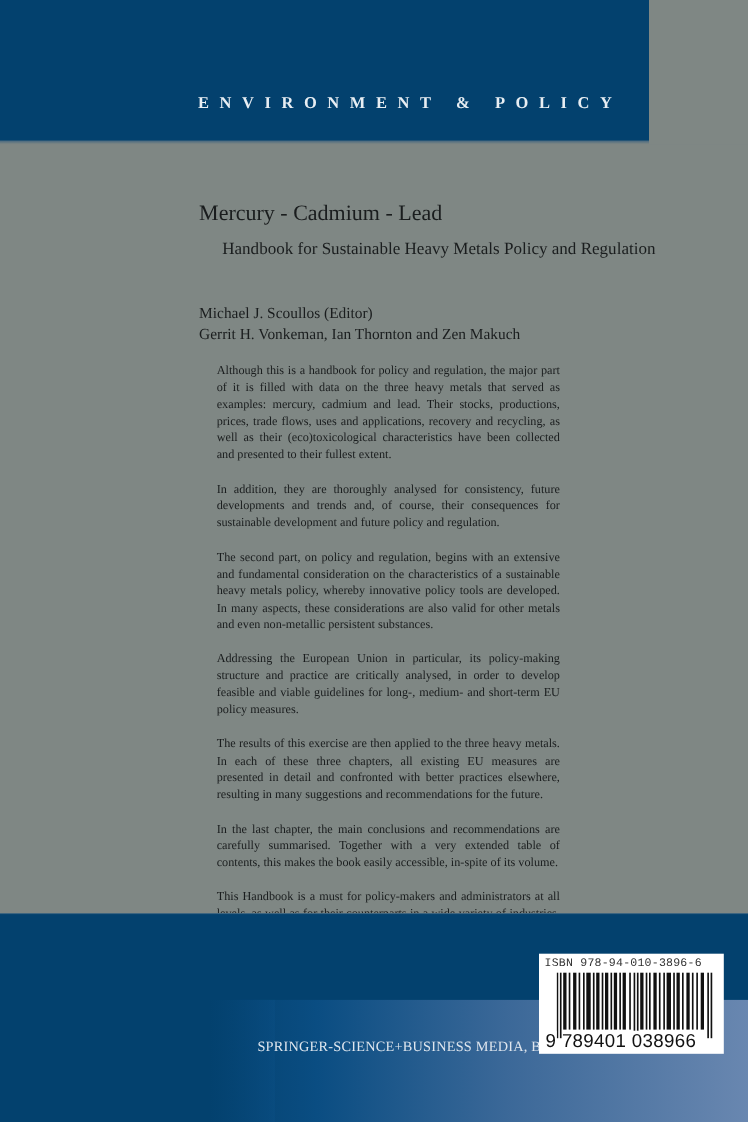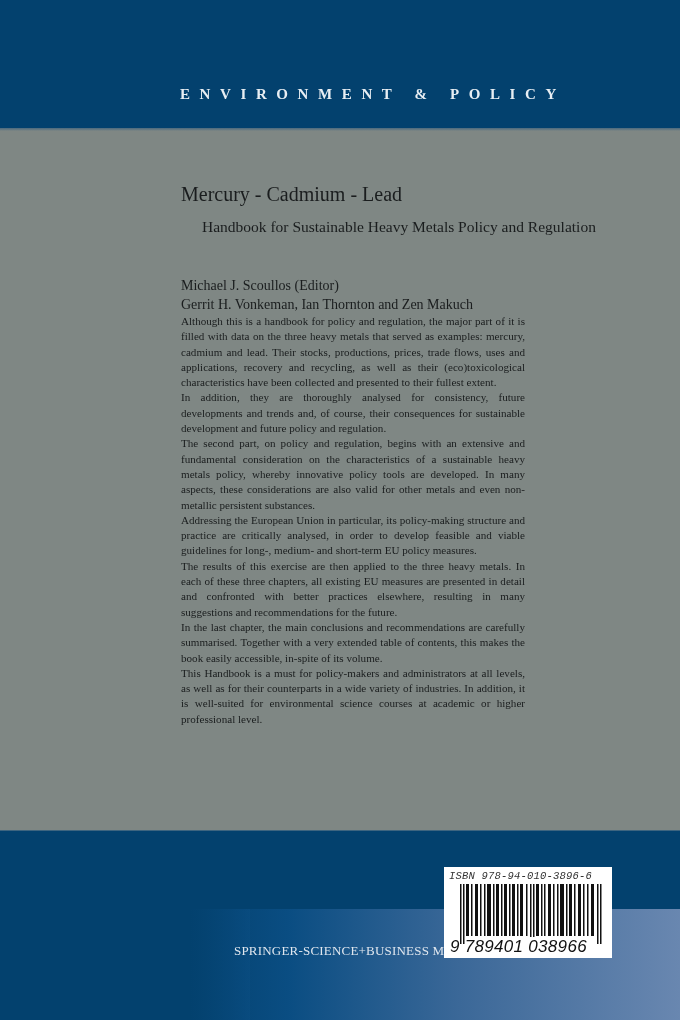--- a/index.html
+++ b/index.html
@@ -1,30 +1,30 @@
 <!DOCTYPE html>
 <html><head>
 <meta charset="utf-8">
 <style>
   html, body { margin: 0; padding: 0; }
   body { width: 680px; height: 1020px; position: relative; overflow: hidden; background: #7f8784; font-family: "Liberation Serif", "DejaVu Serif", serif; }
-  .top-band { position: absolute; left: 0; top: 0; width: 680px; height: 128px; background: #03416e; }
+  .top-band { position: absolute; left: 0; top: 0; width: 590px; height: 128px; background: #03416e; }
   .top-band::after { content: ""; position: absolute; left: 0; right: 0; bottom: -3px; height: 3px; background: linear-gradient(#4a6a80, #7f8784); }
   .series { position: absolute; left: 180px; top: 86px; color: #e8eef3; font-size: 15px; letter-spacing: 9.6px; font-weight: bold; white-space: nowrap; }
   .gray { position: absolute; left: 0; top: 131px; width: 680px; height: 699px; background: #7f8784; }
   .title { position: absolute; left: 181px; top: 183px; font-size: 20px; color: #1a1d1e; white-space: nowrap; }
   .subtitle { position: absolute; left: 181px; top: 218px; font-size: 15.5px; color: #1a1d1e; white-space: nowrap; margin-left: 21px; }
   .authors { position: absolute; left: 181px; top: 276px; font-size: 14px; color: #1a1d1e; line-height: 19px; }
   .blurb { position: absolute; left: 181px; top: 314px; width: 344px; font-size: 11.1px; line-height: 15.3px; color: #1a1d1e; text-align: justify; }
-  .blurb p { margin: 0; }
+  .blurb p { margin: 16px; }
   .bottom-band { position: absolute; left: 0; top: 830px; width: 680px; height: 190px; background: #03416e; border-top: 1px solid #3e6580; }
   .bottom-grad { position: absolute; left: 190px; top: 78px; width: 490px; height: 112px; background: linear-gradient(90deg, rgba(10,75,125,0) 0%, #0a4d82 20%, #3b6898 55%, #6987b0 100%); }
   .bottom-grad-left { position: absolute; left: 190px; top: 78px; width: 60px; height: 112px; background: linear-gradient(90deg, #03416e, rgba(10,77,130,0.6)); }
   .publisher { position: absolute; left: 186px; top: 112px; color: #dfe6ee; font-size: 13px; white-space: nowrap; letter-spacing: 0.2px; margin-left: 48px; }
-  .barcode { position: absolute; left: 444px; top: 36px; width: 168px; height: 91px; background: #ffffff; font-style: italic; }
+  .barcode { position: absolute; left: 490px; top: 36px; width: 168px; height: 91px; background: #ffffff; }
   .isbn { position: absolute; left: 5px; top: 3px; font-family: "Liberation Mono", "DejaVu Sans Mono", monospace; font-size: 10.5px; color: #333; white-space: nowrap; letter-spacing: 0.2px; }
   .bars { position: absolute; left: 16px; top: 17px; width: 146px; height: 60px; }
   .bar-digits { position: absolute; left: 6px; top: 70px; font-family: "Liberation Sans", "DejaVu Sans", sans-serif; font-size: 17px; color: #111; white-space: nowrap; letter-spacing: 0.3px; text-align: right; }
   .bar-digits span { background: #fff; }
 </style>
 </head>
 <body>
 
 <div class="top-band">
   <div class="series">ENVIRONMENT &amp; POLICY</div>

